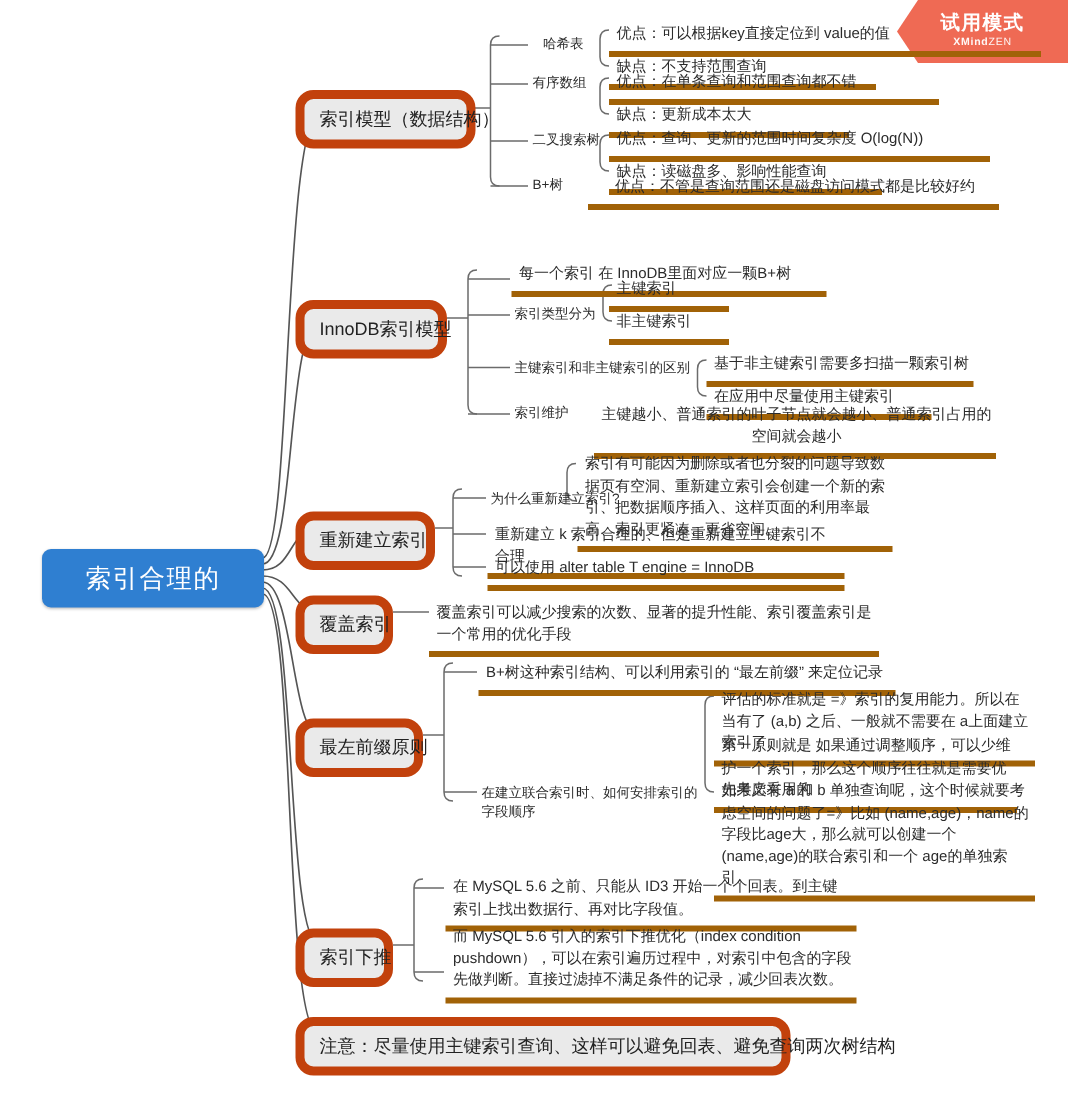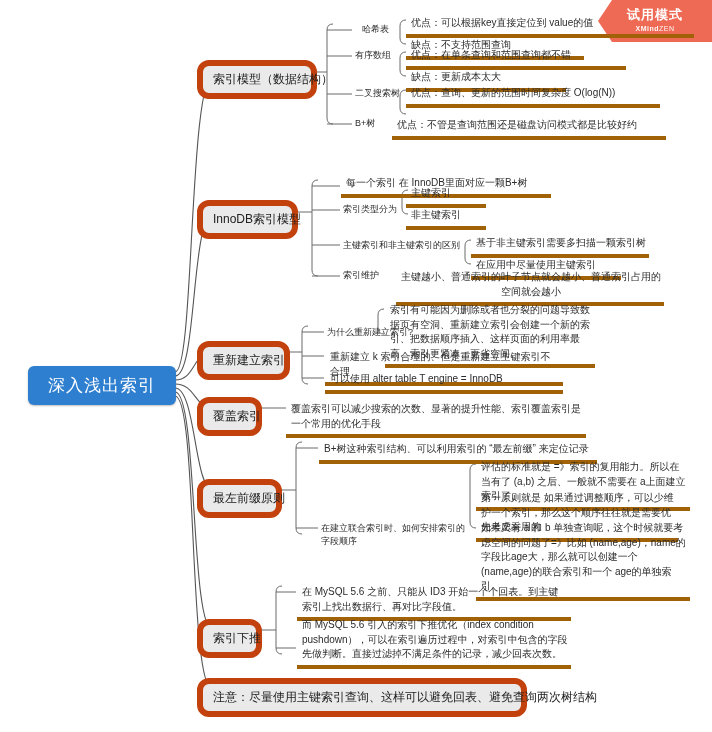--- a/index.html
+++ b/index.html
@@ -119,37 +119,38 @@
 
       <path d="M470,470 Q470,464 476,464 M470,470 L470,522 M470,522 Q470,528 476,528"></path>
     </g>
   </svg>
 
   <div class="trial">
     <div class="t1">试用模式</div>
     <div class="t2"><b>XMind</b><span>ZEN</span></div>
   </div>
 
-  <div class="node root" style="left:28px;top:366px;width:148px;text-align:center;">深入浅出索引</div>
+  <div class="node root" style="left:28px;top:366px;width:148px;text-align:center;">索引合理的</div>
 
   <div class="node main" style="left:197px;top:60px;width:120px;">索引模型（数据结构）</div>
 
   <div class="node plain" style="left:360px;top:22px;width:42px;">哈希表</div>
   <div class="node leaf" style="left:406px;top:14px;width:288px;">优点：可以根据key直接定位到 value的值</div>
   <div class="node leaf" style="left:406px;top:36px;width:178px;">缺点：不支持范围查询</div>
 
   <div class="node plain" style="left:353px;top:48px;width:52px;">有序数组</div>
   <div class="node leaf" style="left:406px;top:46px;width:220px;">优点：在单条查询和范围查询都不错</div>
   <div class="node leaf" style="left:406px;top:68px;width:160px;">缺点：更新成本太大</div>
 
   <div class="node plain" style="left:353px;top:86px;width:60px;">二叉搜索树</div>
   <div class="node leaf" style="left:406px;top:84px;width:254px;">优点：查询、更新的范围时间复杂度 O(log(N))</div>
+  <div class="node leaf" style="left:406px;top:106px;width:182px;">缺点：读磁盘多、影响性能查询</div>
 
   <div class="node plain" style="left:353px;top:116px;width:38px;">B+树</div>
-  <div class="node leaf" style="left:392px;top:116px;width:274px;">优点：不管是查询范围还是磁盘访问模式都是比较好约</div>
+  <div class="node leaf" style="left:392px;top:116px;width:274px;text-align:center;">优点：不管是查询范围还是磁盘访问模式都是比较好约</div>
 
   <div class="node main" style="left:197px;top:200px;width:101px;">InnoDB索引模型</div>
 
   <div class="node leaf" style="left:341px;top:174px;width:210px;">每一个索引 在 InnoDB里面对应一颗B+树</div>
 
   <div class="node plain" style="left:341px;top:202px;width:58px;">索引类型分为</div>
   <div class="node leaf" style="left:406px;top:184px;width:80px;">主键索引</div>
   <div class="node leaf" style="left:406px;top:206px;width:80px;">非主键索引</div>
 
   <div class="node plain" style="left:341px;top:238px;width:124px;">主键索引和非主键索引的区别</div>

